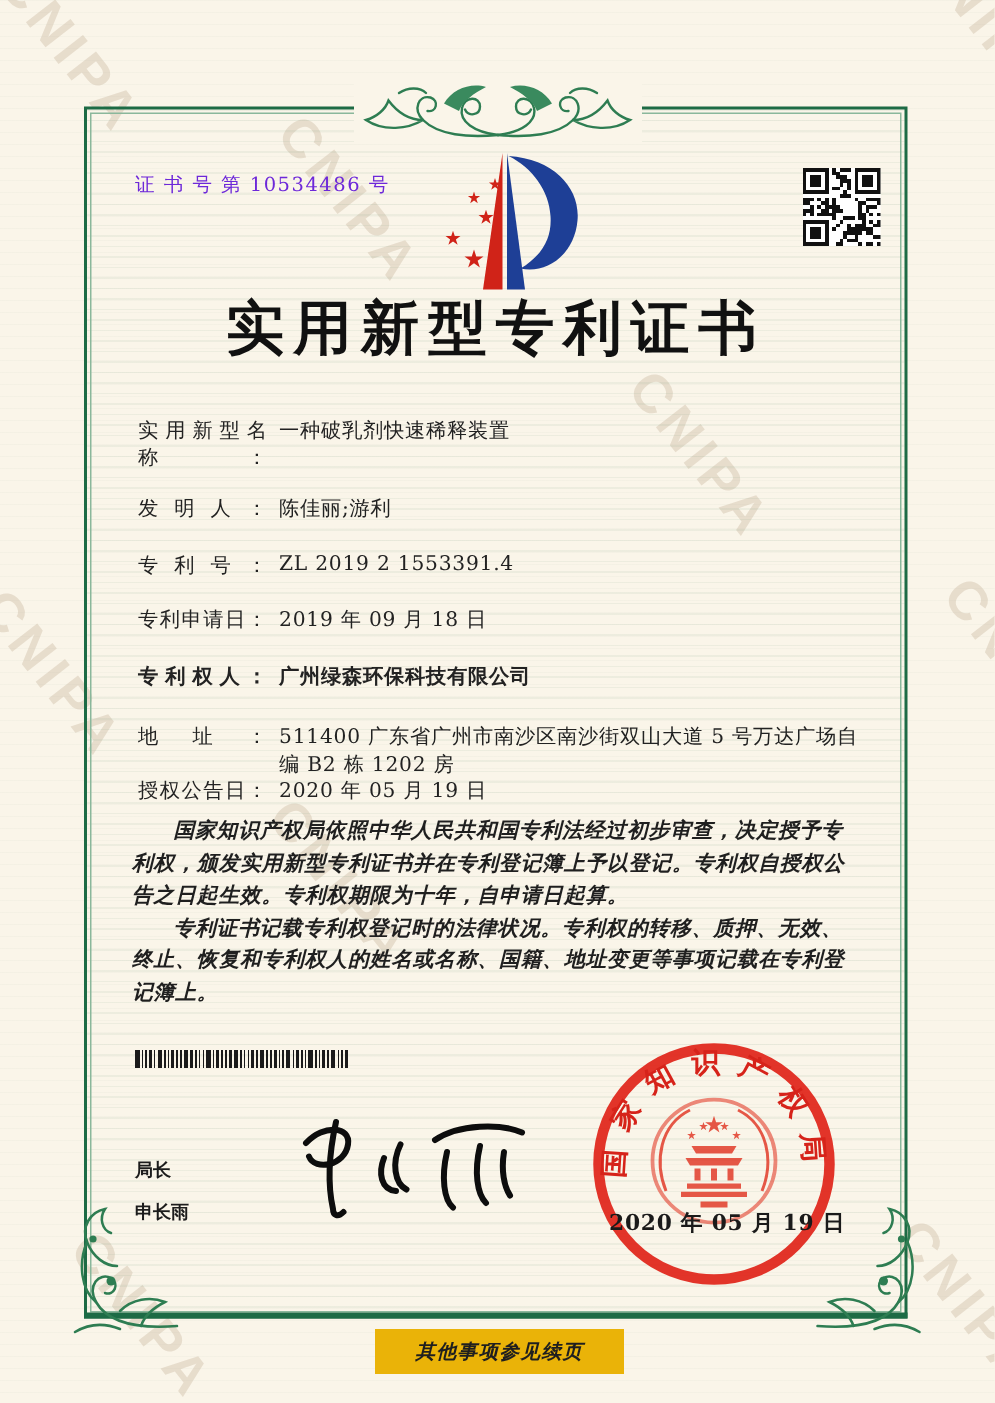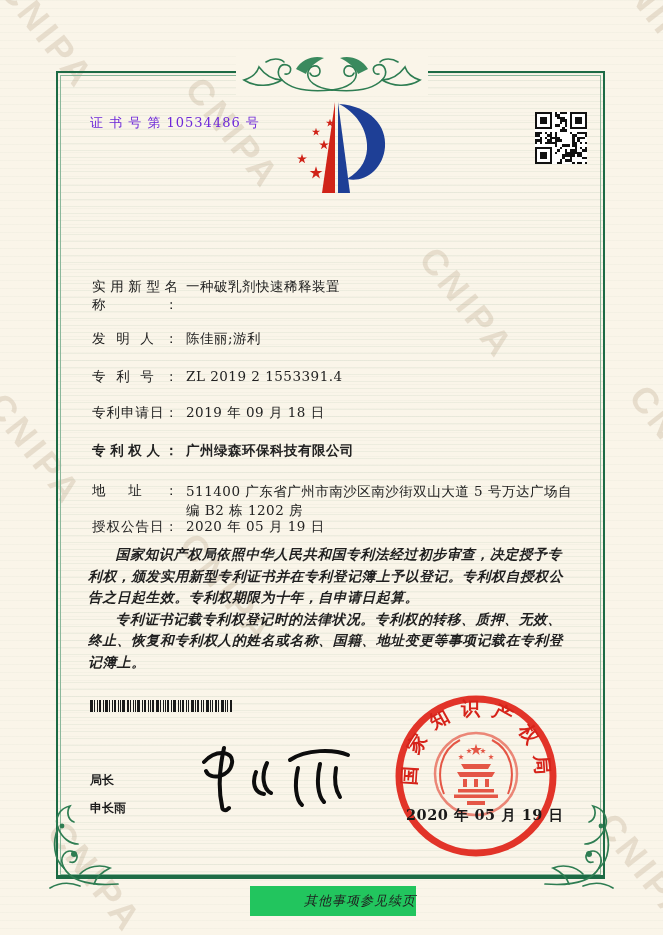--- a/index.html
+++ b/index.html
@@ -63,22 +63,22 @@
     font-weight:bold; font-size:12px; color:#1c1c1c; line-height:28px; }
   .signature { position:absolute; left:192px; top:736px; width:178px; height:82px; }
 
   .seal { position:absolute; left:392px; top:692px; width:168px; height:168px; z-index:6; }
   .seal-date { position:absolute; left:406px; top:806px; width:140px; text-align:center; z-index:7;
     font-size:14.5px; font-weight:bold; color:#1a1a1a; letter-spacing:0.5px; white-space:nowrap; }
 
   .page-info { position:absolute; left:56px; top:854px; width:549px; text-align:center;
     font-size:12.5px; color:#222; z-index:6; }
 
-  .note-box { position:absolute; left:250px; top:886px; width:166px; height:30px; background:#22c55e;
-    display:flex; align-items:center; justify-content:flex-end; z-index:6; }
+  .note-box { position:absolute; left:250px; top:886px; width:166px; height:30px; background:#eab308;
+    display:flex; align-items:center; justify-content:center; z-index:6;font-weight:bold; }
   .note-text { font-size:13px; font-style:italic; color:#1f1f1f; letter-spacing:1px; white-space:nowrap; }
 
   svg { display:block; }
 </style>
 </head>
 <body>
 
 <div class="page">
 
   <svg width="0" height="0" style="position:absolute">
@@ -288,20 +288,21 @@
           <rect x="2" y="2" width="3" height="3" fill="#111"></rect>
           <rect x="14" y="0" width="7" height="7" fill="#111"></rect>
           <rect x="15" y="1" width="5" height="5" fill="#fff"></rect>
           <rect x="16" y="2" width="3" height="3" fill="#111"></rect>
           <rect x="0" y="14" width="7" height="7" fill="#111"></rect>
           <rect x="1" y="15" width="5" height="5" fill="#fff"></rect>
           <rect x="2" y="16" width="3" height="3" fill="#111"></rect>
         </svg>
     </div>
 
+    <div class="title">实用新型专利证书</div>
 
     <div class="fields">
       <div class="frow" style="top:2px;">
         <span class="flabel">实用新型名称：</span><span class="fvalue">一种破乳剂快速稀释装置</span>
       </div>
       <div class="frow" style="top:54px;">
         <span class="flabel">发明人：</span><span class="fvalue">陈佳丽;游利</span>
       </div>
       <div class="frow" style="top:92px;">
         <span class="flabel">专利号：</span><span class="fvalue">ZL 2019 2 1553391.4</span>

